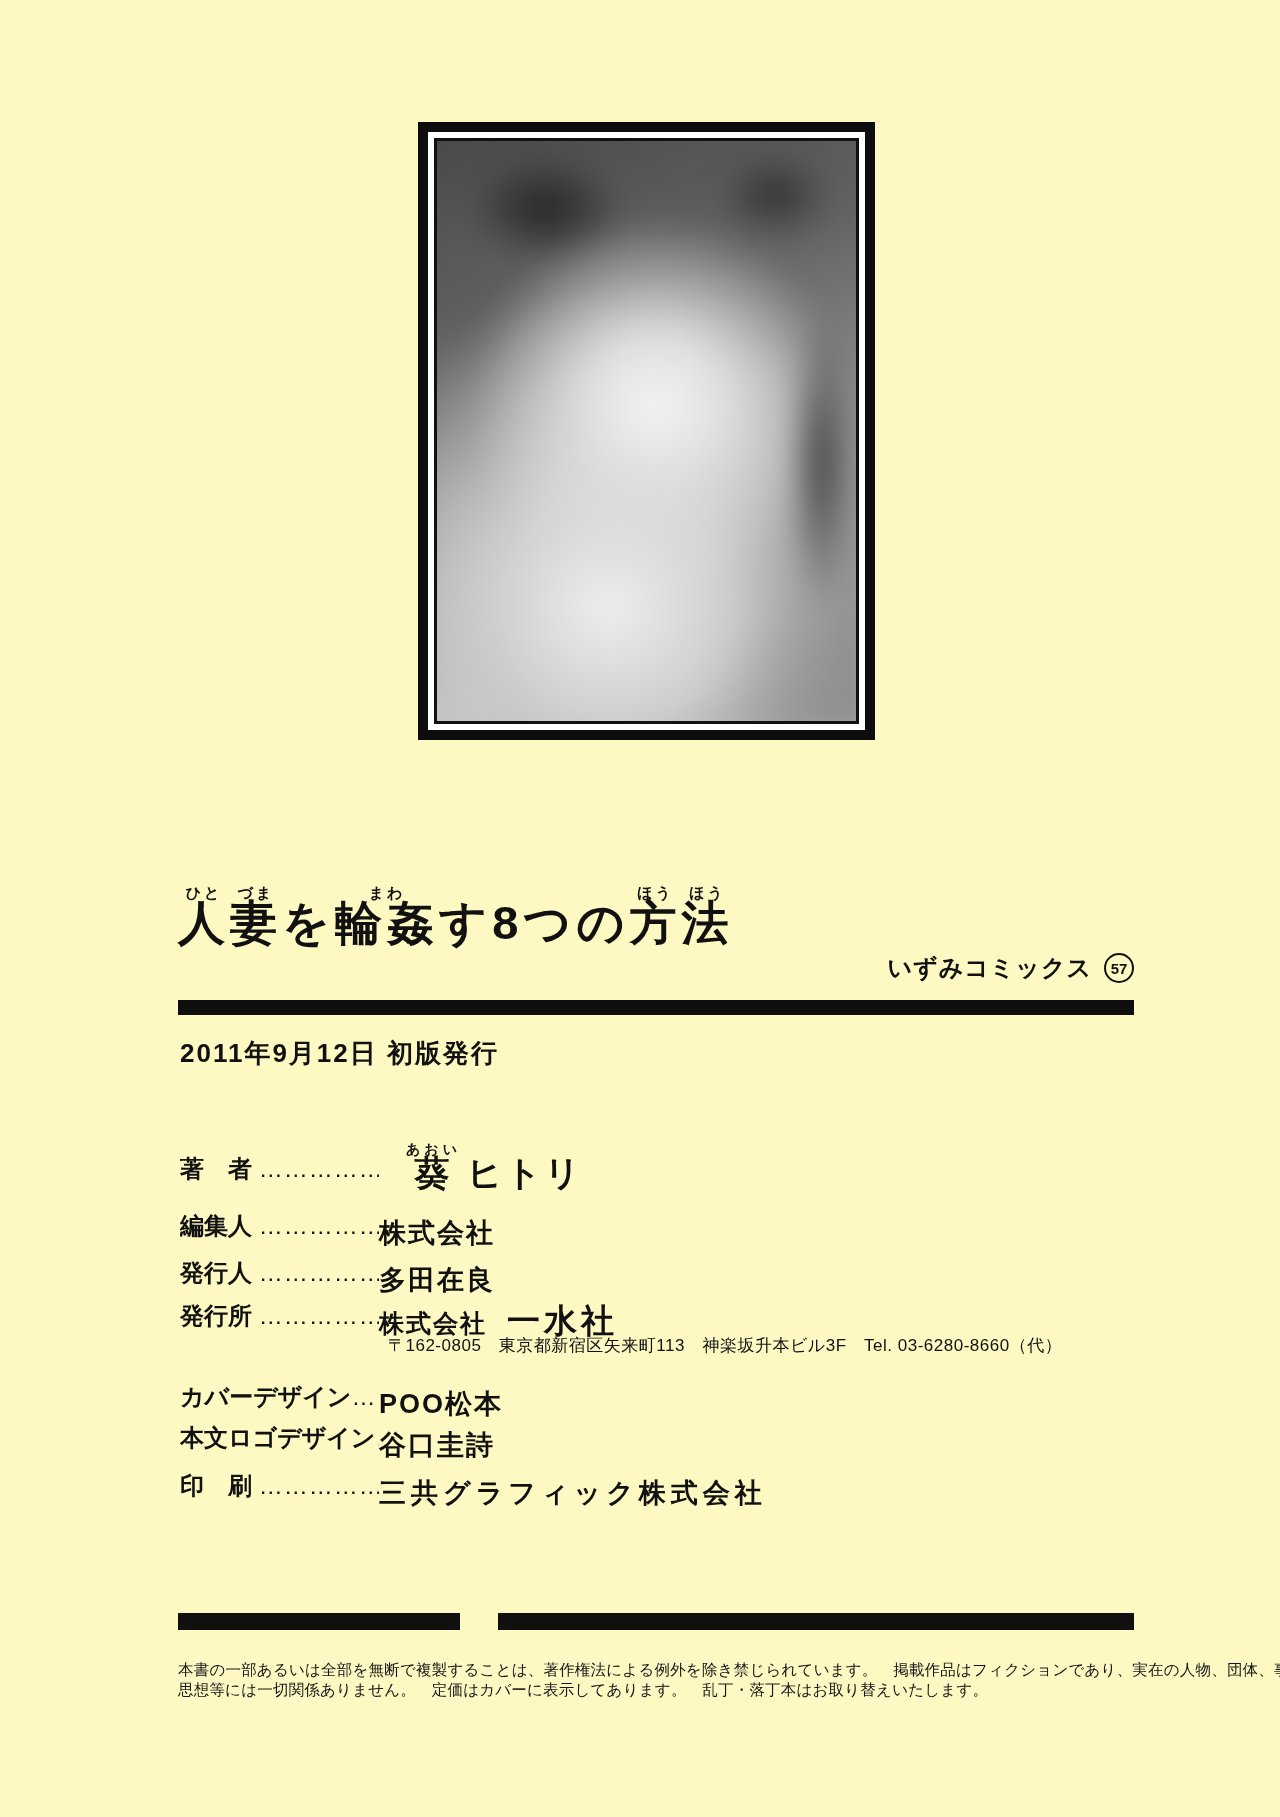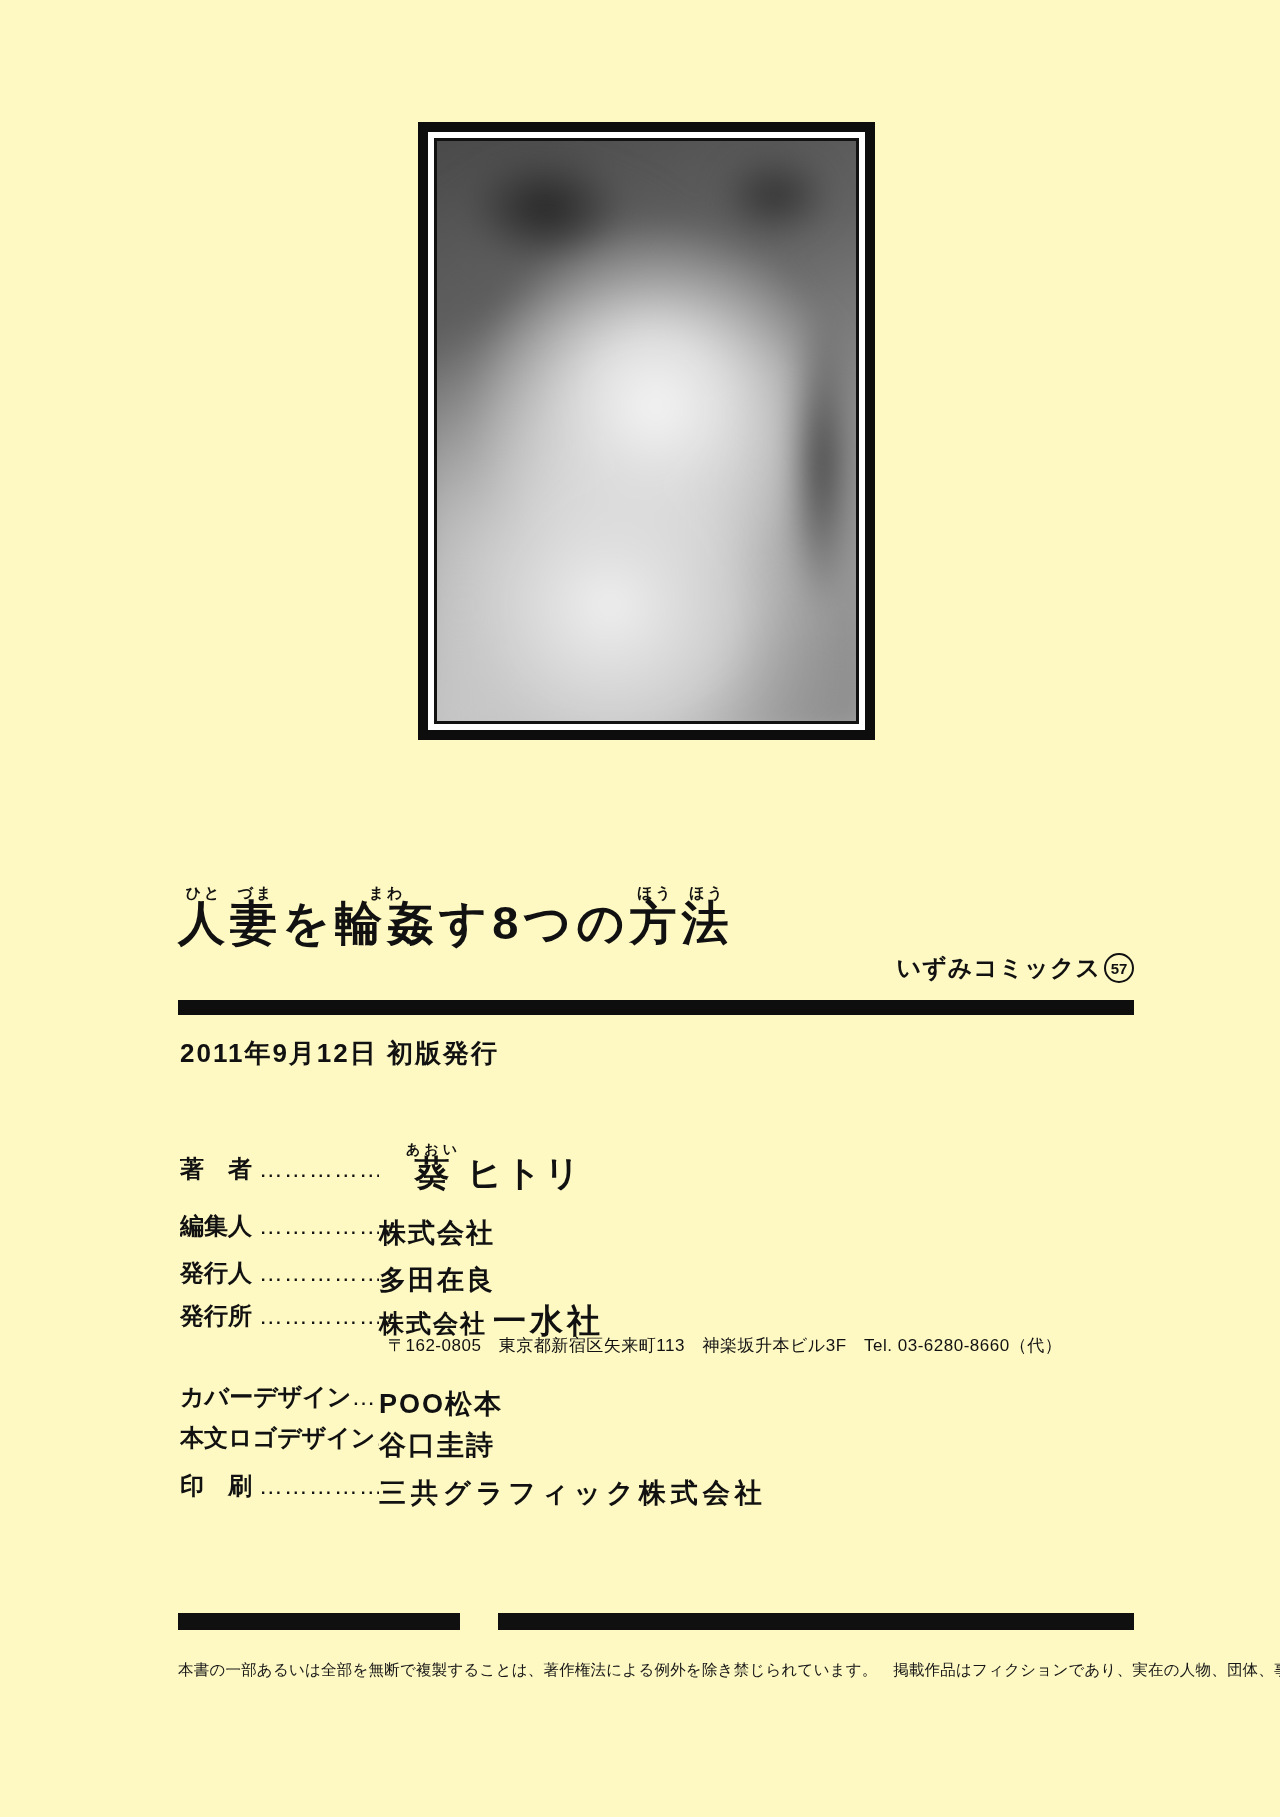--- a/index.html
+++ b/index.html
@@ -60,21 +60,21 @@
   h1.book-title ruby{ruby-position:over;}
   h1.book-title rt{
     font-size:15px;
     font-weight:bold;
     letter-spacing:3px;
     text-align:center;
   }
   .series{
     position:absolute;right:0;top:66px;
     font-size:24px;font-weight:bold;letter-spacing:1px;
-    display:flex;align-items:center;gap:3px;
+    display:flex;align-items:center;gap:12px;
     white-space:nowrap;
   }
   .circled-num{
     display:inline-flex;align-items:center;justify-content:center;
     width:26px;height:26px;
     border:2.5px solid #111;border-radius:50%;
     font-size:15px;font-weight:bold;letter-spacing:0;
   }
   .title-rule{
     position:absolute;left:0;top:1000px;
@@ -99,21 +99,21 @@
   .c-value{font-size:27px;font-weight:bold;letter-spacing:2px;}
 
   .row-author{top:1142px;}
   .row-author .c-value{font-size:35px;letter-spacing:3px;}
   .row-author ruby{ruby-position:over;margin-left:27px;}
   .row-author rt{font-size:14px;font-weight:bold;letter-spacing:4px;text-align:center;}
   .row-editor{top:1210px;}
   .row-pubperson{top:1257px;}
   .row-publisher{top:1299px;}
   .row-publisher .v-prefix{font-size:25px;font-weight:bold;letter-spacing:2px;}
-  .row-publisher .v-name{font-size:33px;font-weight:bold;letter-spacing:4px;margin-left:6px;}
+  .row-publisher .v-name{font-size:33px;font-weight:bold;letter-spacing:4px;margin-left:20px;}
   .pub-address{
     position:absolute;left:210px;top:1334px;
     font-size:17px;font-weight:normal;letter-spacing:0.5px;
     white-space:nowrap;
   }
   .row-cover{top:1381px;}
   .row-logo{top:1422px;}
   .row-print{top:1470px;}
   .row-print .c-value{letter-spacing:5px;}
 
@@ -195,16 +195,17 @@
       <span class="c-label"><span>印　刷 </span><span class="dots">………………</span></span><span class="c-value">三共グラフィック株式会社</span>
     </div>
 
     <div class="url-band">
       <span class="bar bar-left"></span>
       <span class="bar bar-right"></span>
     </div>
 
     <div class="footer">
       <div class="legal-line">本書の一部あるいは全部を無断で複製することは、著作権法による例外を除き禁じられています。　掲載作品はフィクションであり、実在の人物、団体、事件、</div>
+      <div class="legal-line">思想等には一切関係ありません。　定価はカバーに表示してあります。　乱丁・落丁本はお取り替えいたします。</div>
     </div>
 
   </div>
 </div>
 
 </body></html>

